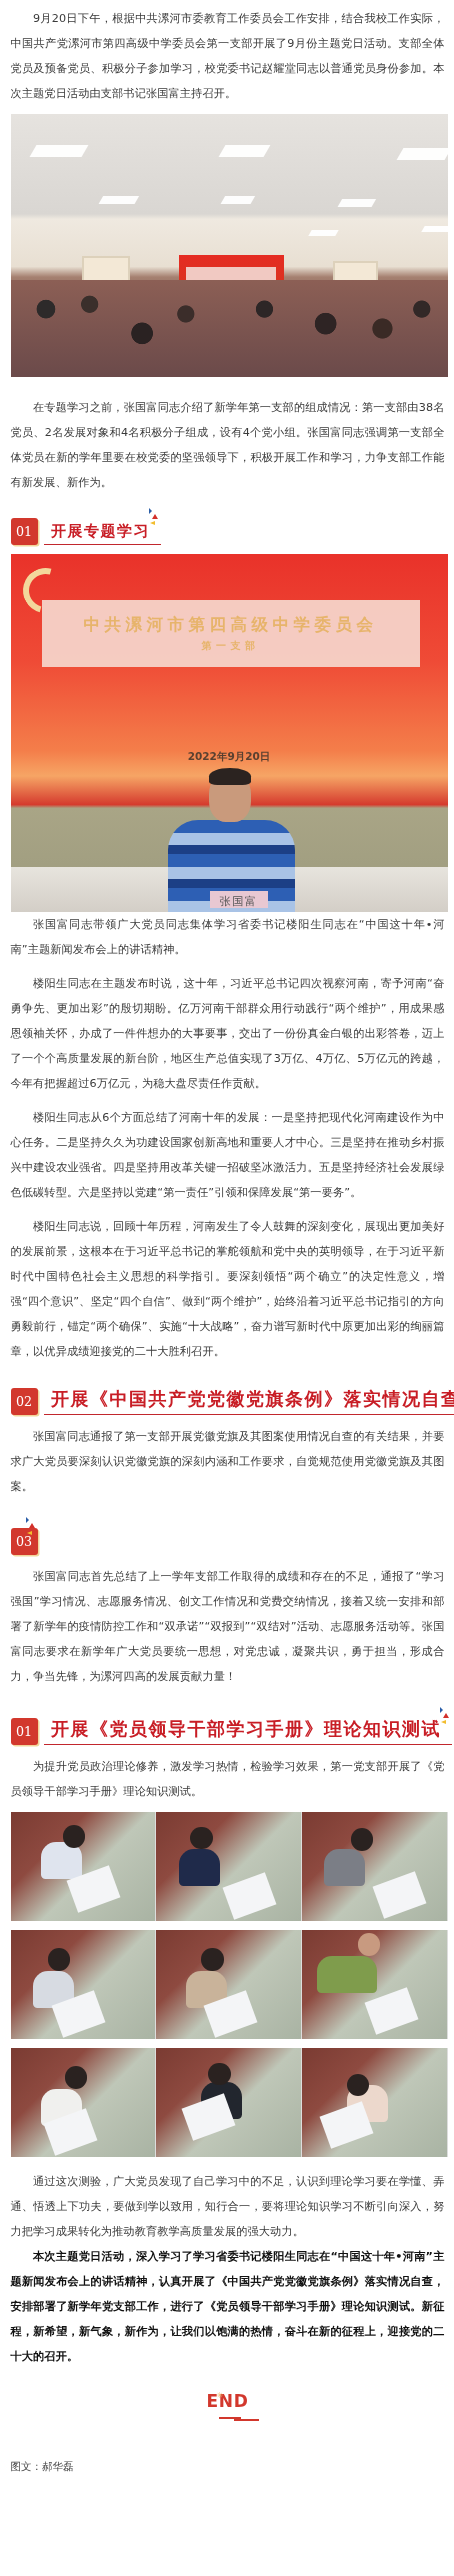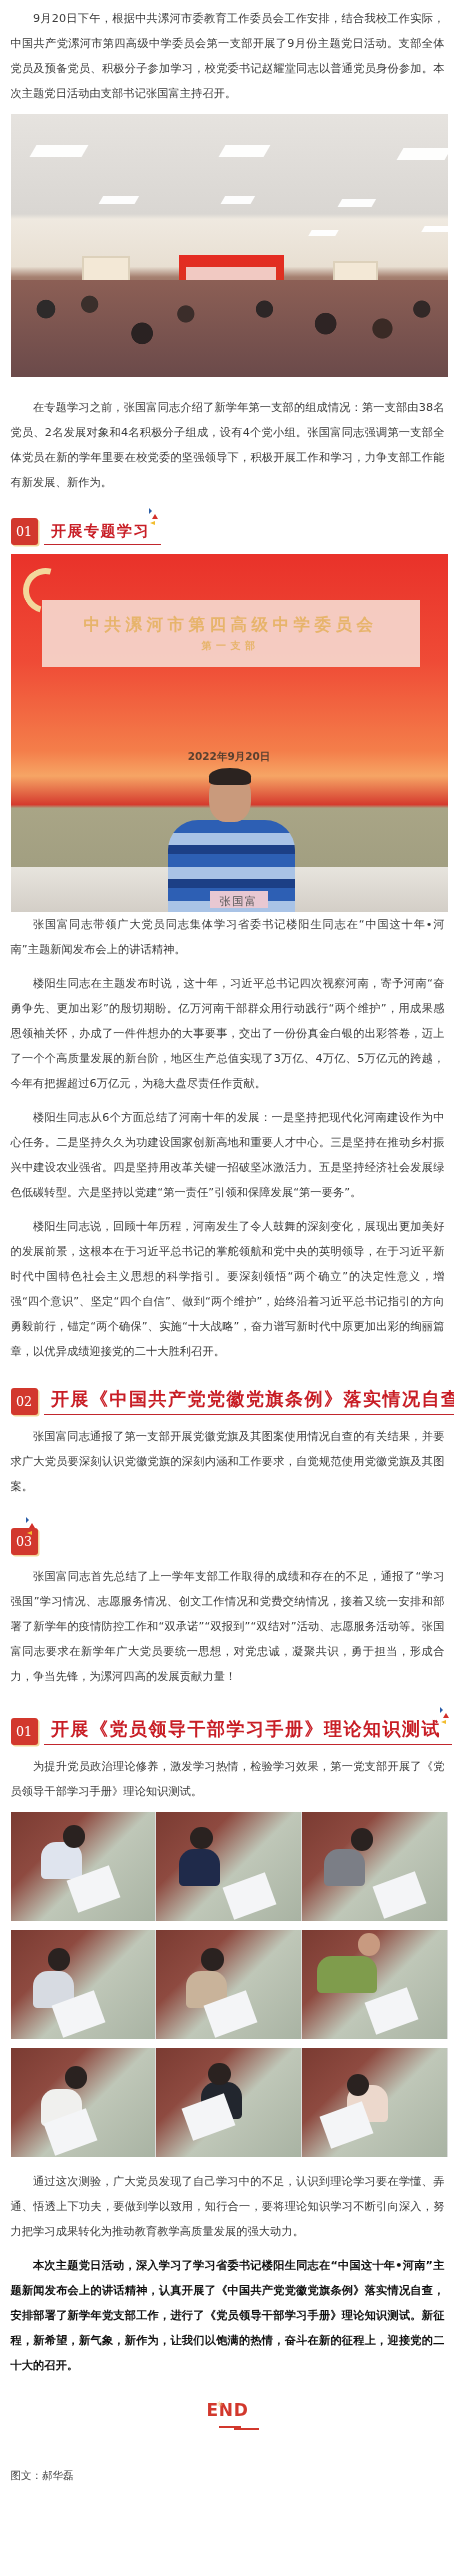--- a/index.html
+++ b/index.html
@@ -293,21 +293,21 @@
         </div>
       <div class="cell">
           <div class="body" style="left:45px;top:37px;background:#ecd8cc;"></div>
           <div class="head" style="left:45px;top:26px;"></div>
           <div class="paper" style="left:22.4px;top:60px;"></div>
         </div>
     </div>
   </div>
 
   <p class="para" style="margin-top:12px;">通过这次测验，广大党员发现了自己学习中的不足，认识到理论学习要在学懂、弄通、悟透上下功夫，要做到学以致用，知行合一，要将理论知识学习不断引向深入，努力把学习成果转化为推动教育教学高质量发展的强大动力。</p>
-  <p class="para bold" style="margin-top:9px;">本次主题党日活动，深入学习了学习省委书记楼阳生同志在“中国这十年•河南”主题新闻发布会上的讲话精神，认真开展了《中国共产党党徽党旗条例》落实情况自查，安排部署了新学年党支部工作，进行了《党员领导干部学习手册》理论知识测试。新征程，新希望，新气象，新作为，让我们以饱满的热情，奋斗在新的征程上，迎接党的二十大的召开。</p>
+  <p class="para bold" style="margin-top:0;">本次主题党日活动，深入学习了学习省委书记楼阳生同志在“中国这十年•河南”主题新闻发布会上的讲话精神，认真开展了《中国共产党党徽党旗条例》落实情况自查，安排部署了新学年党支部工作，进行了《党员领导干部学习手册》理论知识测试。新征程，新希望，新气象，新作为，让我们以饱满的热情，奋斗在新的征程上，迎接党的二十大的召开。</p>
 
   <div class="end">
     <span class="spark">✳</span>
     <span class="label">END</span>
     <span class="line1"></span><span class="line2"></span>
   </div>
 
   <div class="credits">
     <div class="line">图文：郝华磊</div>
 

